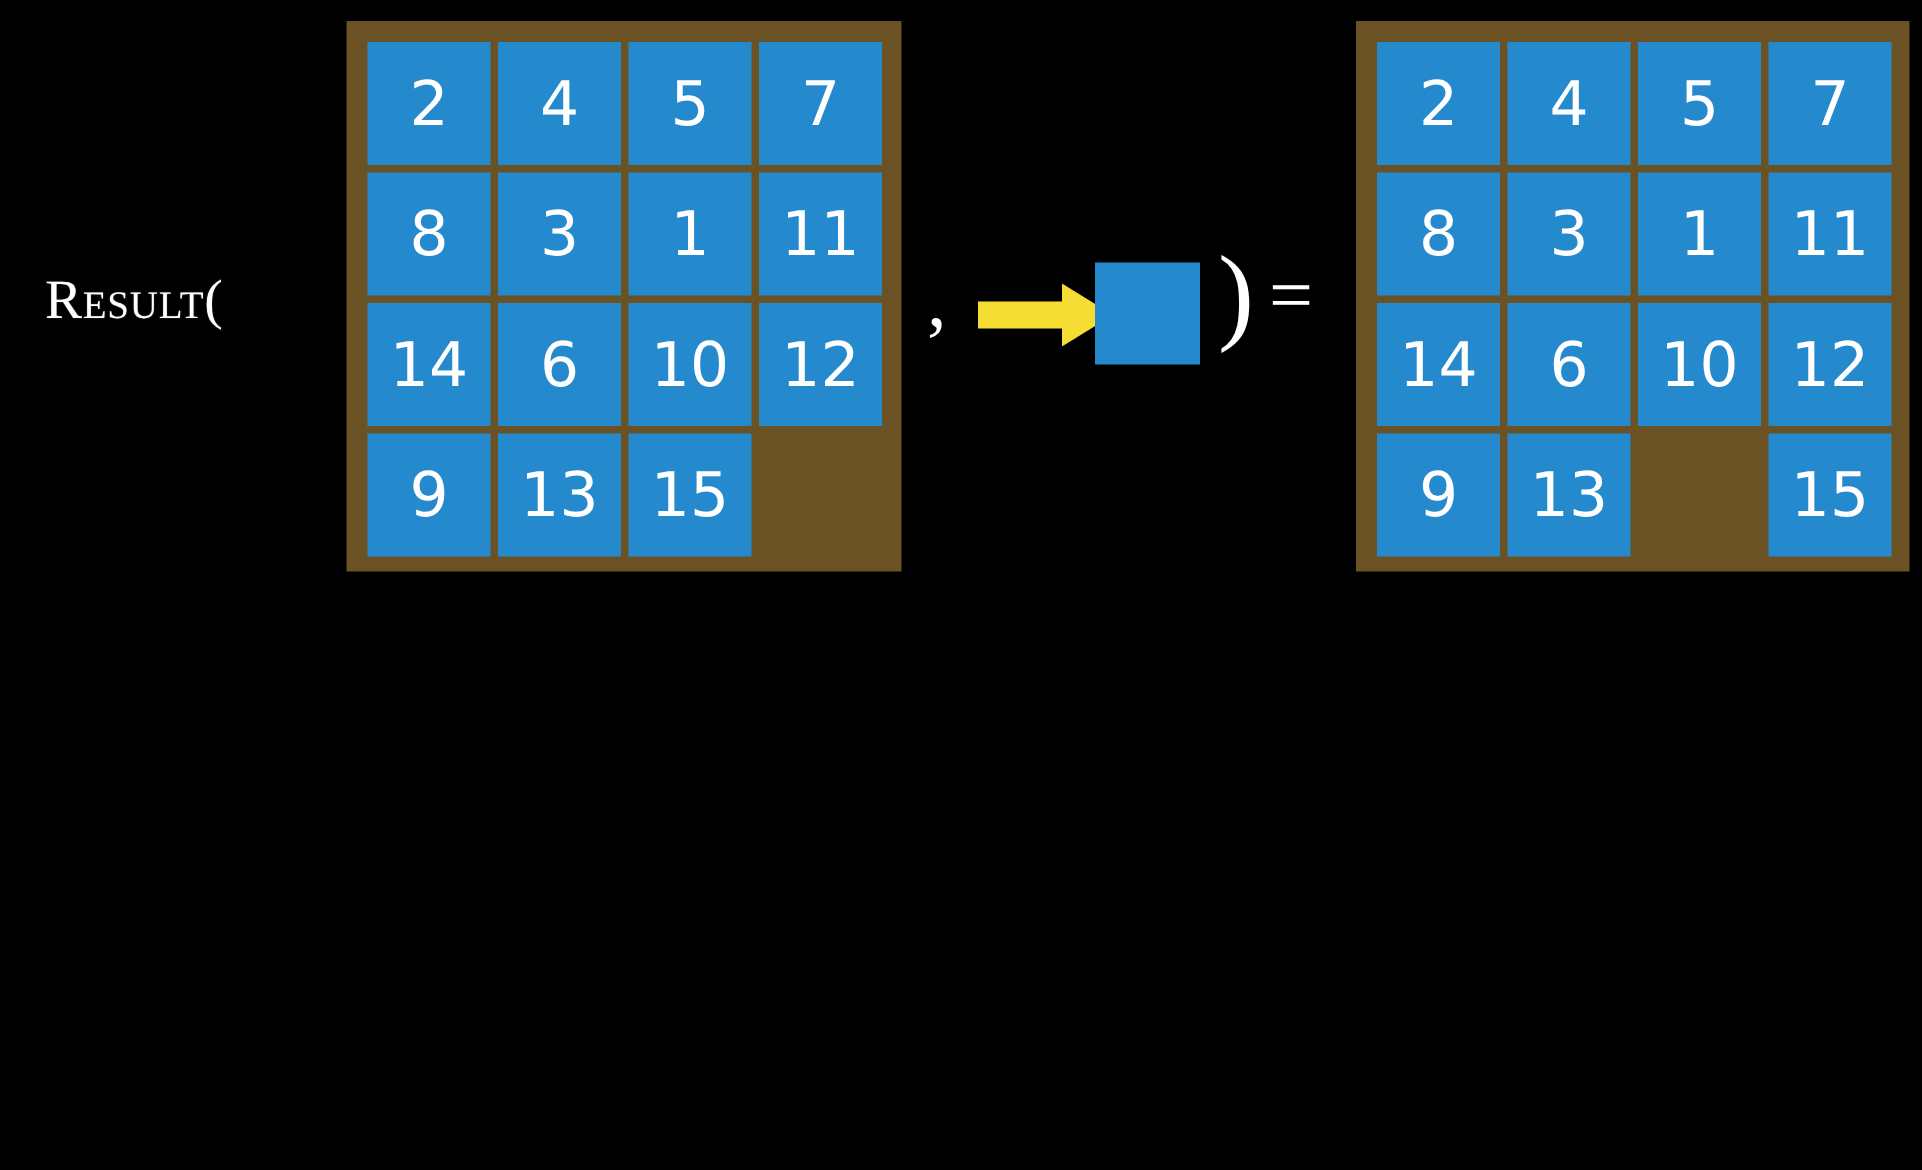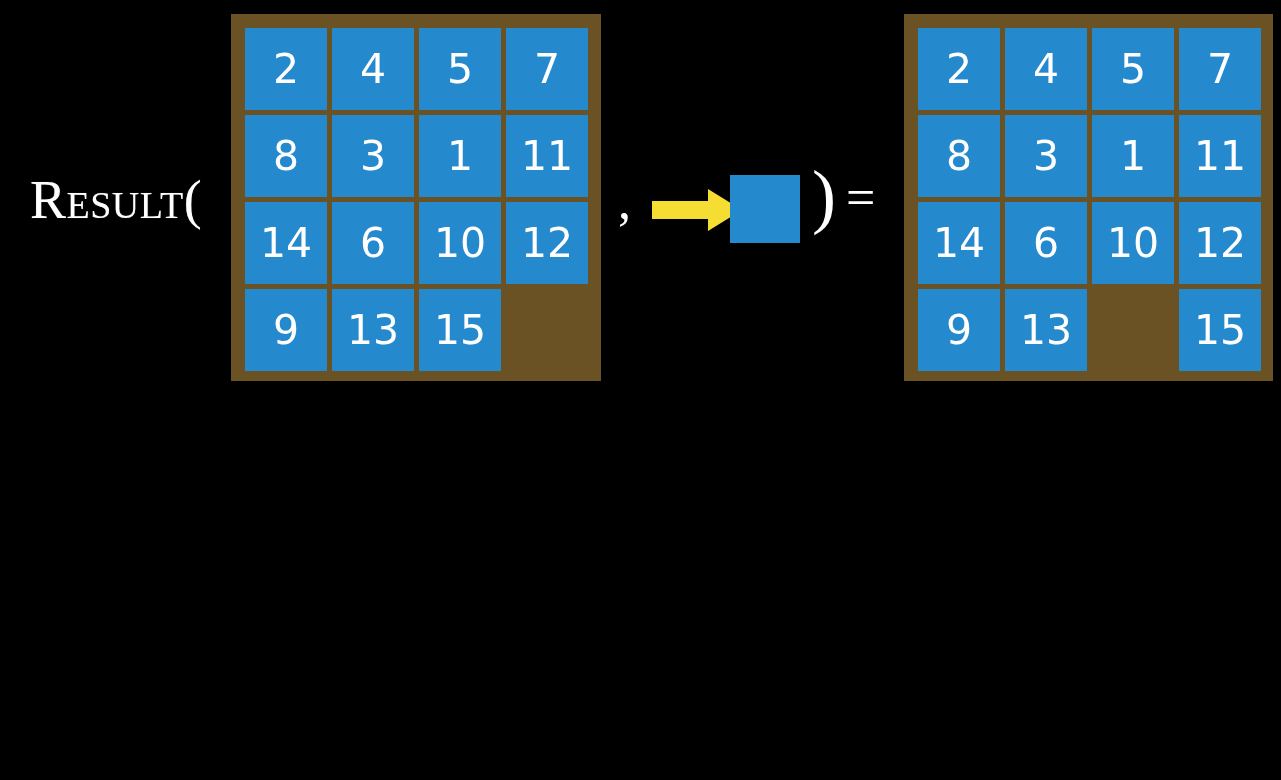--- a/index.html
+++ b/index.html
@@ -38,21 +38,21 @@
     color: #ffffff;
     font-family: "Liberation Serif", serif;
     font-variant: small-caps;
     white-space: nowrap;
     letter-spacing: 0.5px;
     text-shadow: 0 0 1px rgba(255,255,255,0.35);
   }
   #row-1 .result-label {
     left: 30px;
     top: 175px;
-    font-size: 54px;
+    font-size: 37px;
     line-height: 51px;
   }
 
   
   .board {
     position: absolute;
     background: #6b5225;
     box-sizing: border-box;
     padding: 14px;
     box-shadow: 2px 2px 2px rgba(0,0,0,0.55);

